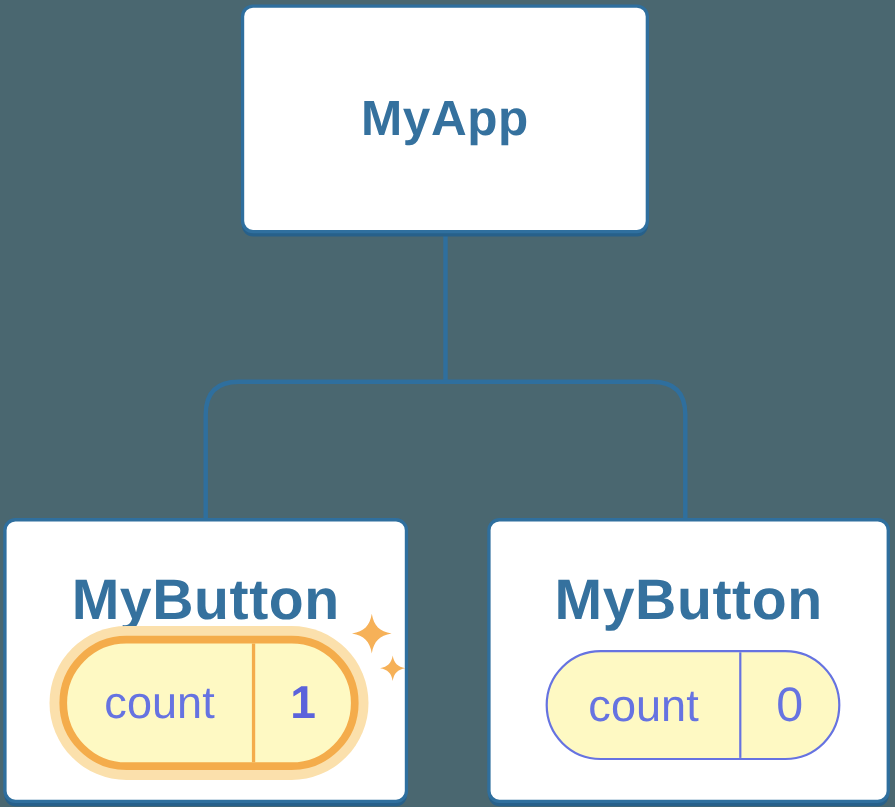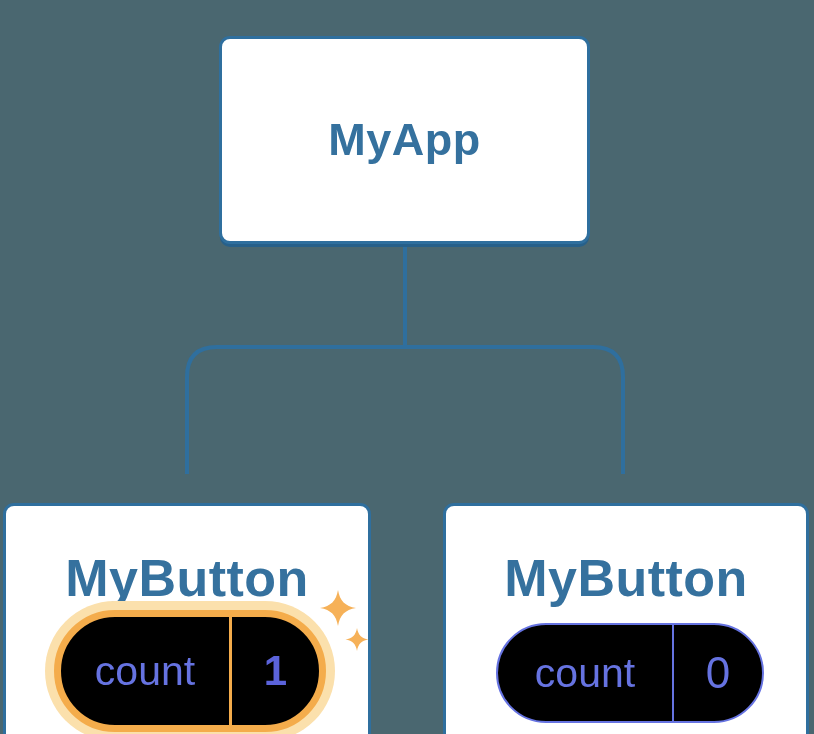--- a/index.html
+++ b/index.html
@@ -13,31 +13,30 @@
     background:var(--background);
     font-family:"Liberation Sans", sans-serif;
   }
   .connectors{position:absolute; left:0; top:0; width:814px; height:734px;}
   .connectors path{stroke:var(--line); stroke-width:4; fill:none;}
   .card{
     position:absolute; background:var(--card-bg);
     border:3px solid var(--card-border); border-radius:11px;
     box-shadow:0 4px 0 -1px var(--card-shadow);
     box-sizing:border-box;
-    margin-top:32px;
   }
   .root-card{left:219px; top:4px; width:371px; height:208px; display:flex; align-items:center; justify-content:center;}
   .root-title{font-size:45px; font-weight:600; color:var(--title); letter-spacing:.5px;}
   .child-card-left{left:3px; top:471px; width:368px; height:259px;}
   .child-card-right{left:443px; top:471px; width:366px; height:259px;}
   .card-title{
     position:absolute; left:0; top:42px; width:100%; text-align:center;
     font-size:52px; font-weight:600; color:var(--title); letter-spacing:.5px;
   }
-  .pill{position:absolute; border-radius:999px; box-sizing:border-box; display:flex; align-items:stretch; background:#000000;}
+  .pill{position:absolute; border-radius:999px; box-sizing:border-box; display:flex; align-items:stretch; background:#fef9c3;}
   .pill-hot{
     left:48px; top:104px; width:272px; height:122px;
     border:7px solid var(--orange);
     box-shadow:0 0 0 9px var(--orange-halo);
   }
   .pill-cold{
     left:50px; top:117px; width:268px; height:100px;
     border:2px solid var(--purple);
   }
   .pill-label{display:flex; align-items:center; justify-content:center; font-size:41px; color:var(--purple); font-weight:400;}

